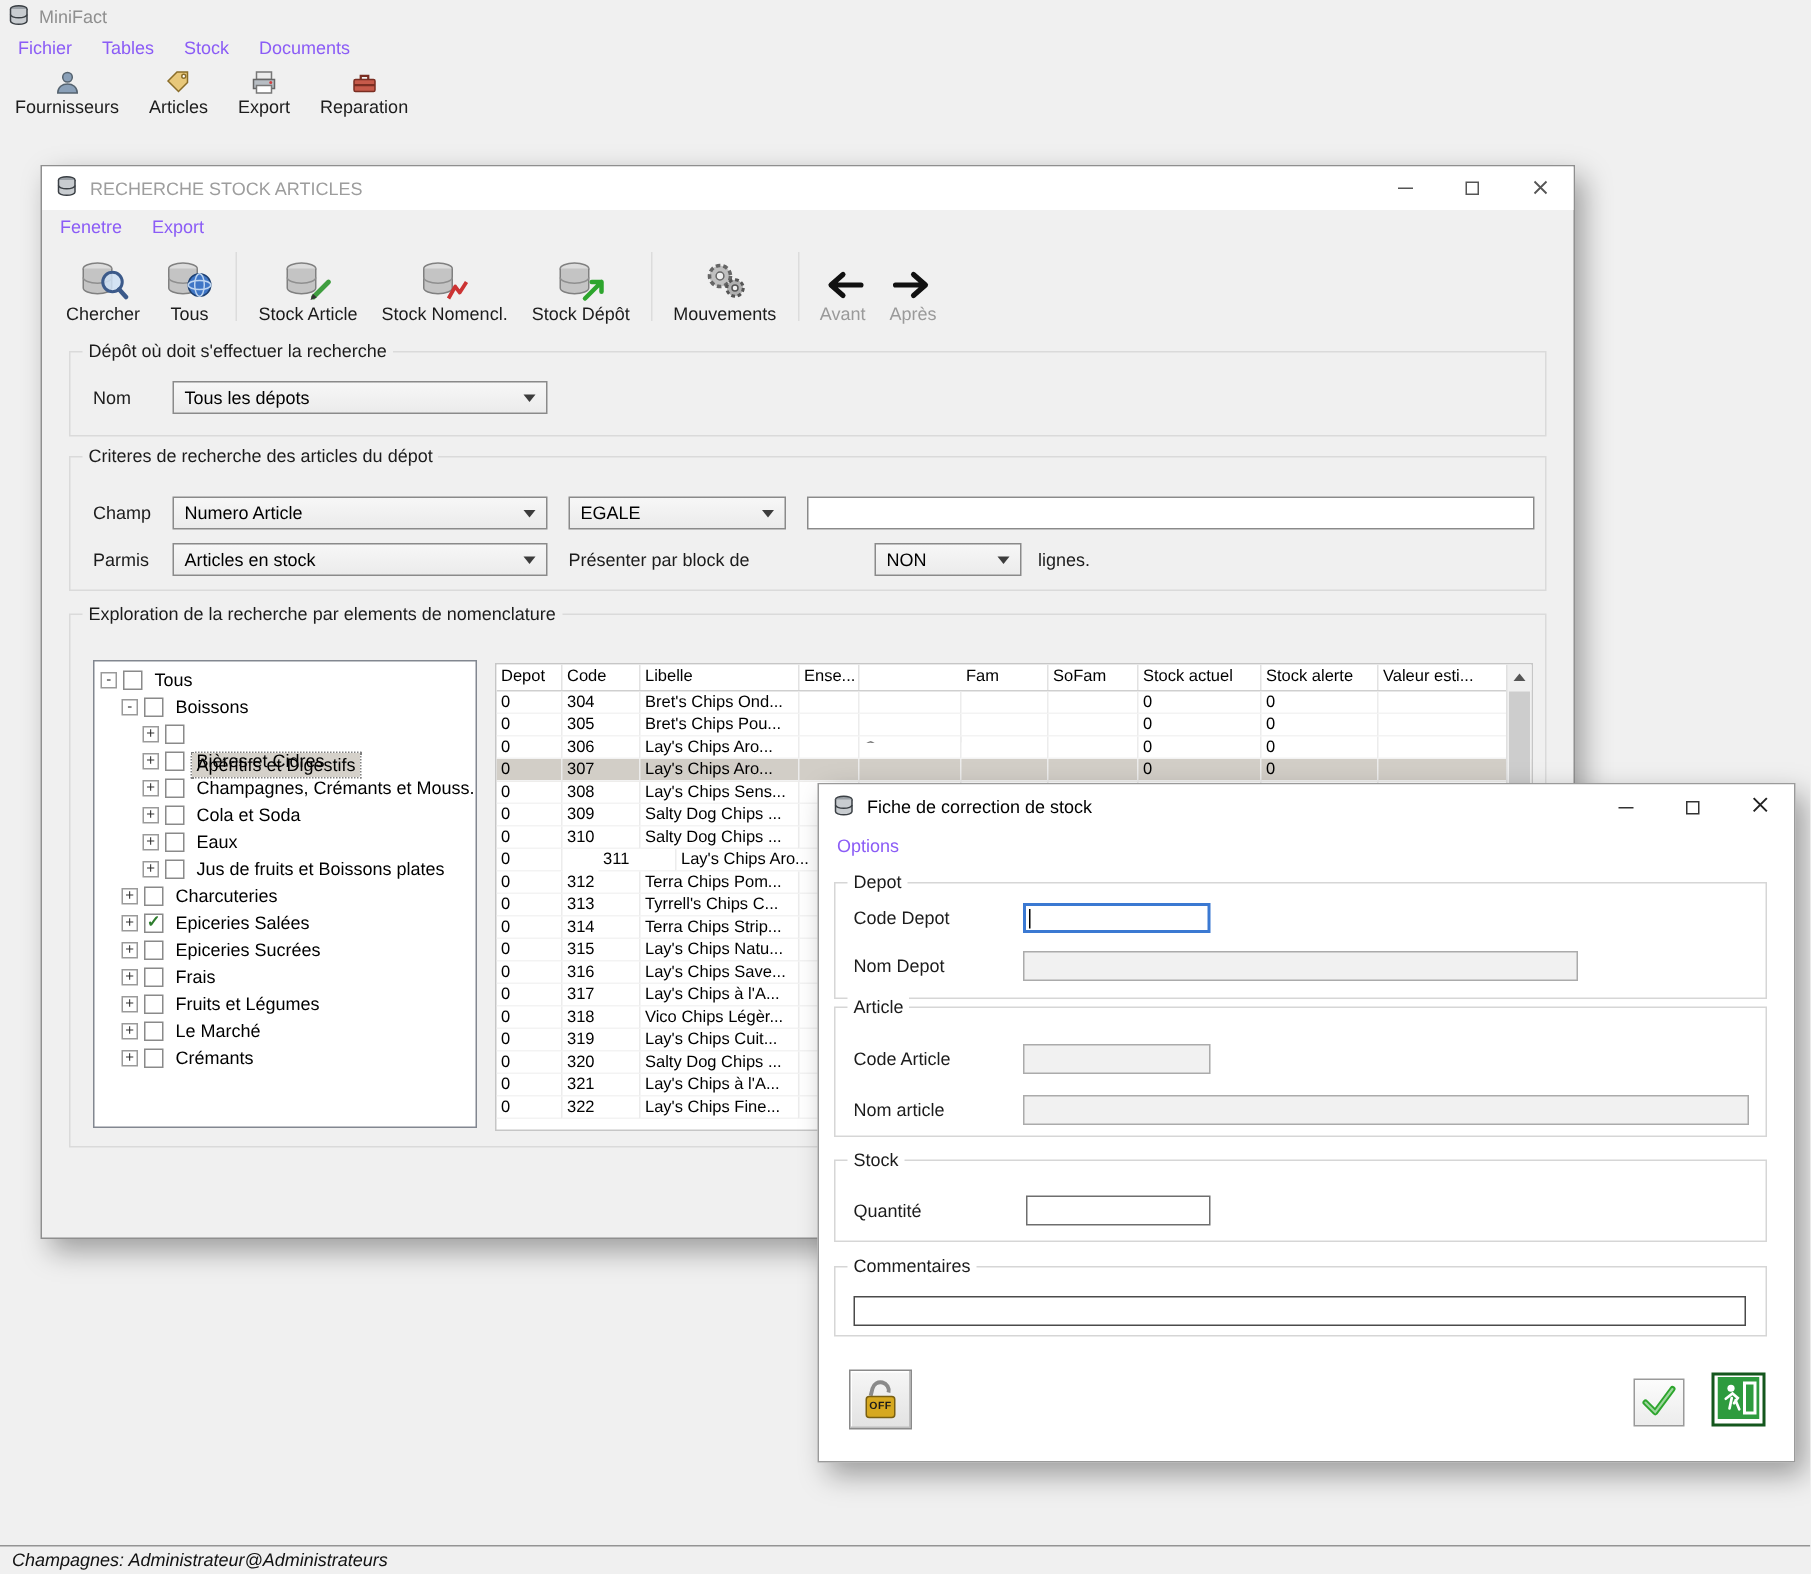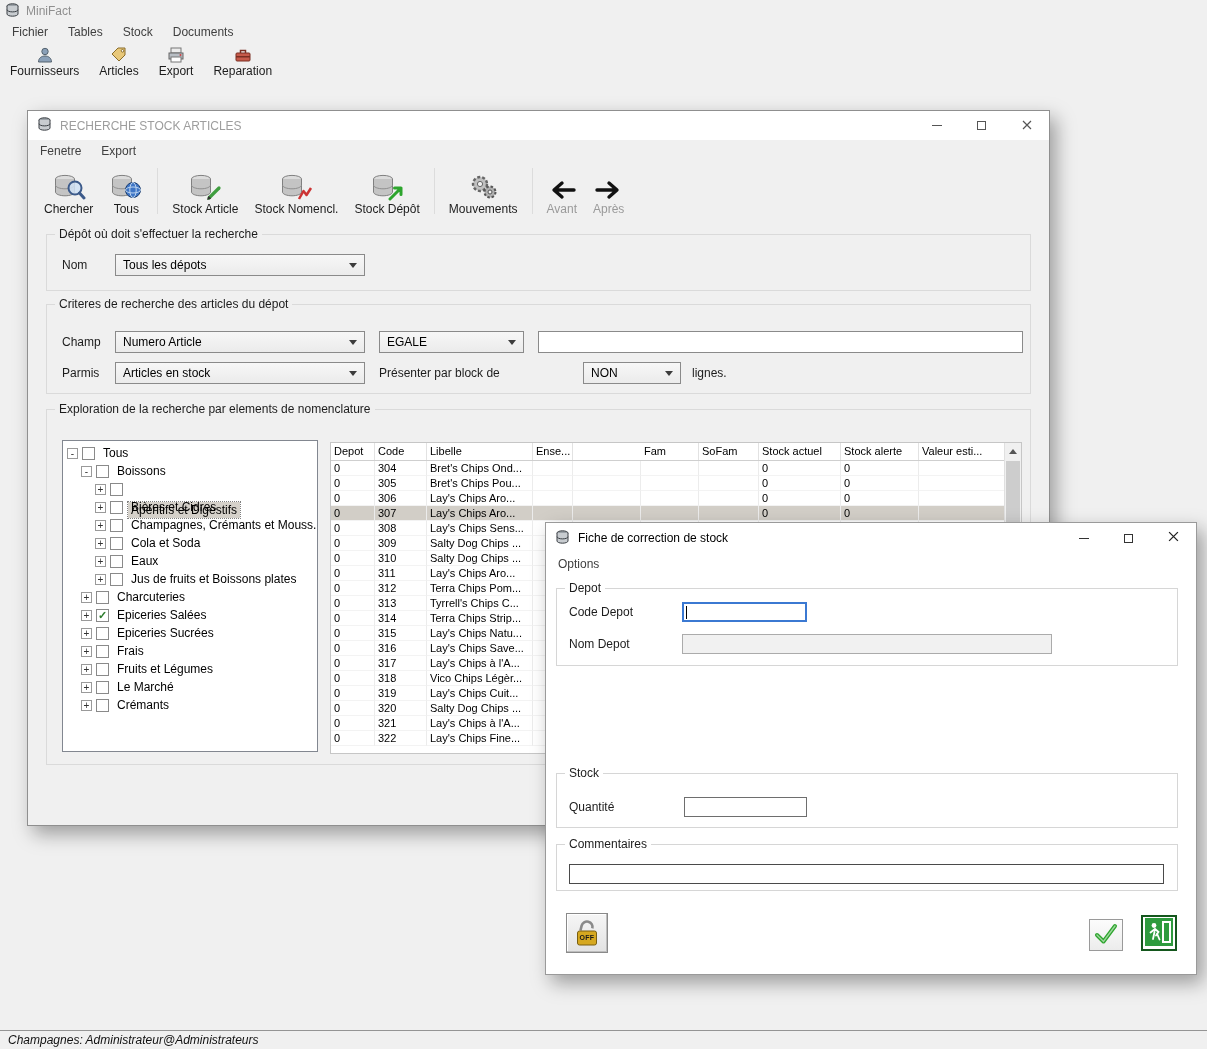--- a/index.html
+++ b/index.html
@@ -4,21 +4,21 @@
 <style>
   * { margin:0; padding:0; box-sizing:border-box; }
   html,body { width:1207px; height:1049px; }
   body { font-family:"Liberation Sans", sans-serif; font-size:12px; color:#000; background:#f0f0f0; }
   .desktop { position:relative; width:1207px; height:1049px; background:#f0f0f0; overflow:hidden; }
 
   
   .main-titlebar { position:absolute; top:0; left:0; right:0; height:22px; display:flex; align-items:center; gap:6px; padding-left:5px; }
   .main-title { color:#8f8f8f; font-size:12px; }
   .main-menubar { position:absolute; top:22px; left:0; right:0; height:20px; display:flex; align-items:center; padding-left:2px; }
-  .menu-item { padding:2px 10px; color:#404040; cursor:default; }
+  .menu-item { padding:2px 10px; color:#8b5cf6; cursor:default; }
   .main-toolbar { position:absolute; top:42px; left:0; right:0; height:44px; display:flex; align-items:flex-start; padding:3px 0 0 6px; gap:12px; }
   .mtb-item { display:flex; flex-direction:column; align-items:center; padding:1px 4px; }
   .mtb-item .ic { height:17px; display:flex; align-items:center; }
   .mtb-item .lbl { font-size:12px; margin-top:1px; color:#1c1c1c; }
 
   
   .window { position:absolute; background:#f0f0f0; border:1px solid #8f8f8f; box-shadow:6px 8px 18px rgba(0,0,0,0.35); }
   .titlebar { height:29px; background:#fff; display:flex; align-items:center; gap:8px; padding-left:9px; }
   .titlebar .wtitle { font-size:12px; }
   .title-gray { color:#9d9d9d; }
@@ -482,21 +482,21 @@
               <div class="td" style="width: 40px;"></div>
               <div class="td" style="width: 68px;"></div>
               <div class="td" style="width: 58px;"></div>
               <div class="td" style="width: 60px;"></div>
               <div class="td" style="width: 82px;"></div>
               <div class="td" style="width: 78px;"></div>
               <div class="td" style="width: 87px;"></div>
             </div>
             <div class="tr">
               <div class="td" style="width: 44px;">0</div>
-              <div class="td" style="width: 52px;">311</div>
+              <div class="td" style="width: 52px; margin-left: 24px;">311</div>
               <div class="td" style="width: 106px;">Lay's Chips Aro...</div>
               <div class="td" style="width: 40px;"></div>
               <div class="td" style="width: 68px;"></div>
               <div class="td" style="width: 58px;"></div>
               <div class="td" style="width: 60px;"></div>
               <div class="td" style="width: 82px;"></div>
               <div class="td" style="width: 78px;"></div>
               <div class="td" style="width: 87px;"></div>
             </div>
             <div class="tr">
@@ -676,20 +676,27 @@
     <div class="groupbox" style="left:10px;top:65px;width:622px;height:78px;">
       <span class="gb-title">Depot</span>
       <span class="flabel" style="left:12px;top:12px;">Code Depot</span>
       <div class="dinput focused" style="left:125px;top:13px;width:125px;">
           <span class="caret"></span>
         </div>
       <span class="flabel" style="left:12px;top:44px;">Nom Depot</span>
       <div class="dinput" style="left:125px;top:45px;width:370px;"></div>
     </div>
 
+    <div class="groupbox" style="left:10px;top:148px;width:622px;height:87px;">
+      <span class="gb-title">Article</span>
+      <span class="flabel" style="left:12px;top:23px;">Code Article</span>
+      <div class="dinput" style="left:125px;top:24px;width:125px;"></div>
+      <span class="flabel" style="left:12px;top:57px;">Nom article</span>
+      <div class="dinput" style="left:125px;top:58px;width:484px;"></div>
+    </div>
 
     <div class="groupbox" style="left:10px;top:250px;width:622px;height:55px;">
       <span class="gb-title">Stock</span>
       <span class="flabel" style="left:12px;top:22px;">Quantité</span>
       <div class="dinput white" style="left:127px;top:23px;width:123px;"></div>
     </div>
 
     <div class="groupbox" style="left:10px;top:321px;width:622px;height:47px;">
       <span class="gb-title">Commentaires</span>
       <div class="dinput dark" style="left:12px;top:19px;width:595px;"></div>

